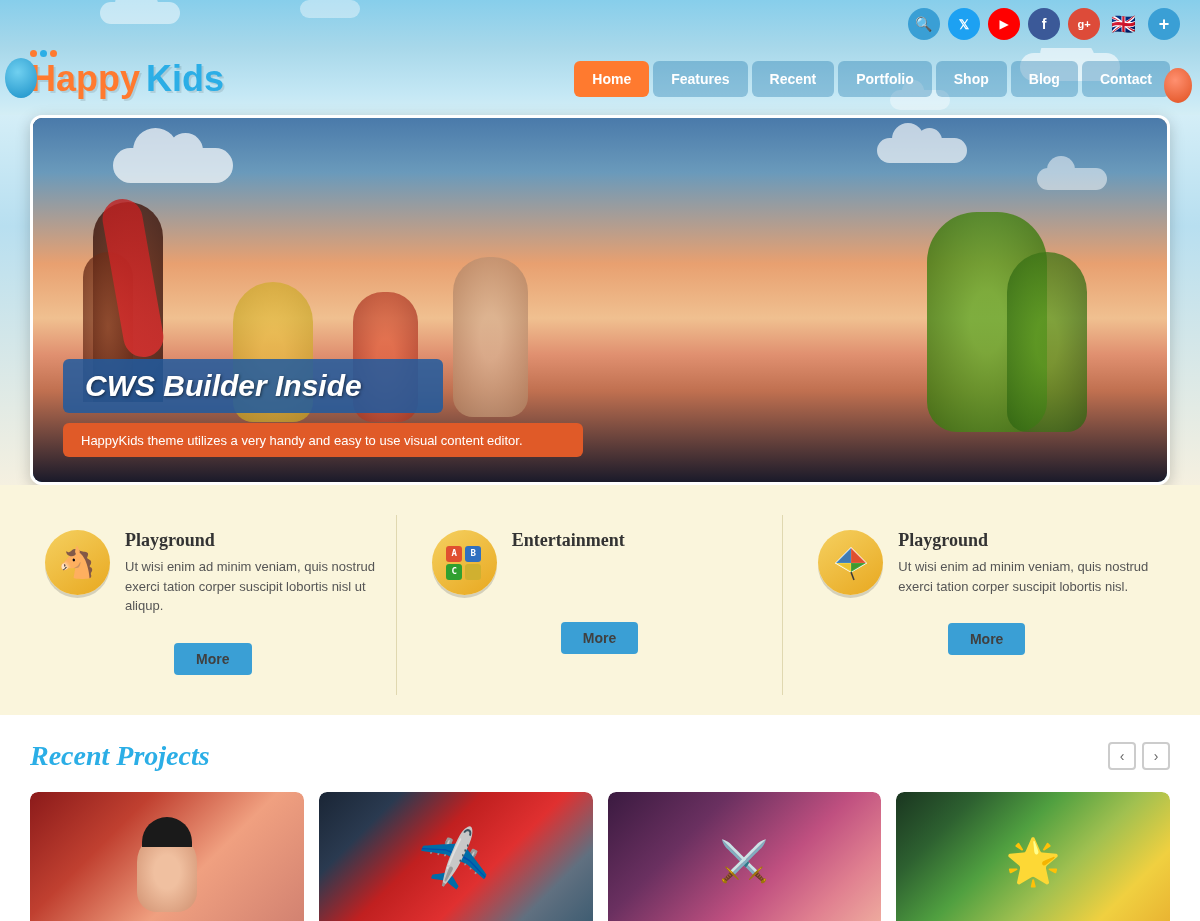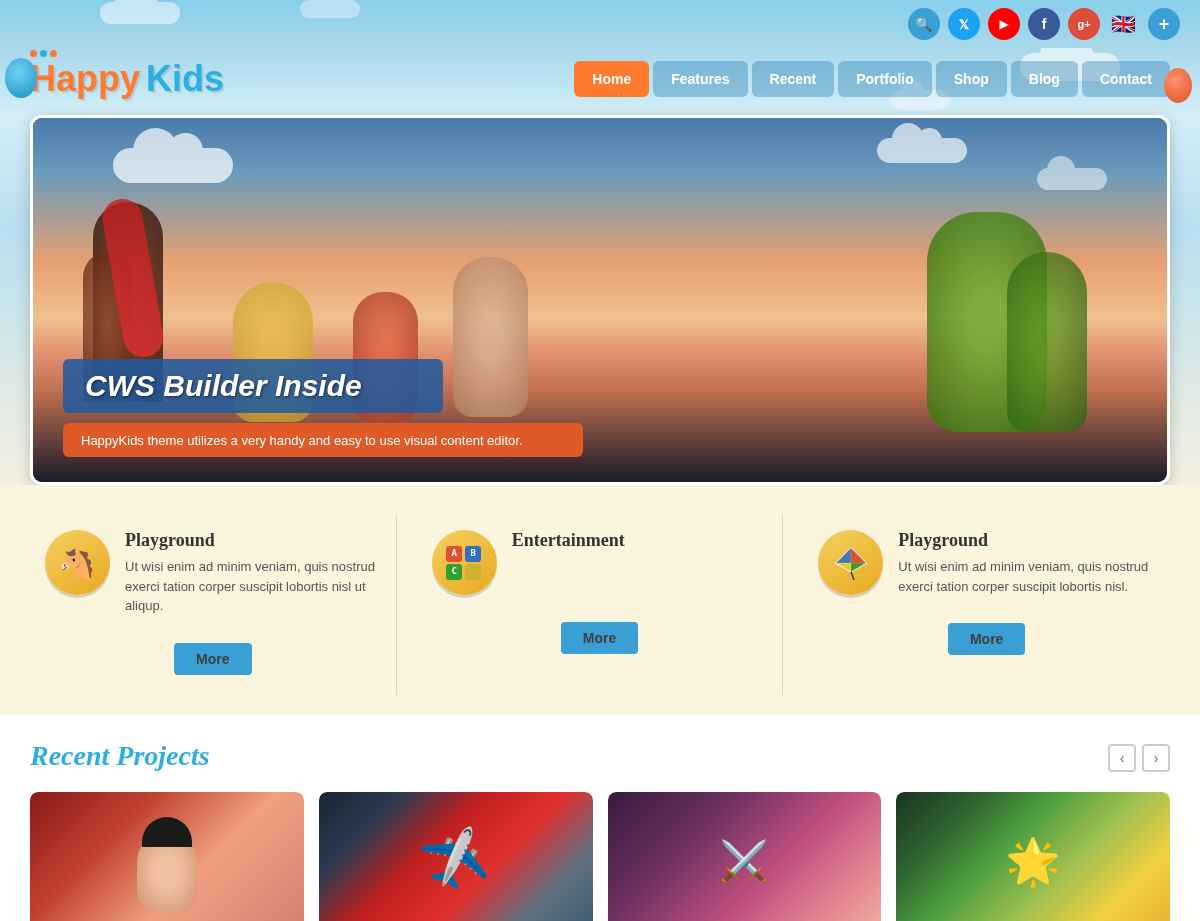--- a/index.html
+++ b/index.html
@@ -182,21 +182,21 @@
     }
 
     
     .recent-projects {
       background: white;
       padding: 25px 30px;
     }
     .recent-projects-header {
       display: flex;
       justify-content: space-between;
-      align-items: flex-end;
+      align-items: center;
       margin-bottom: 20px;
     }
     .recent-title {
       font-size: 28px;
       font-weight: 900;
       color: #2baee6;
       font-style: italic;
       font-family: 'Georgia', serif;
     }
     .nav-arrows {

